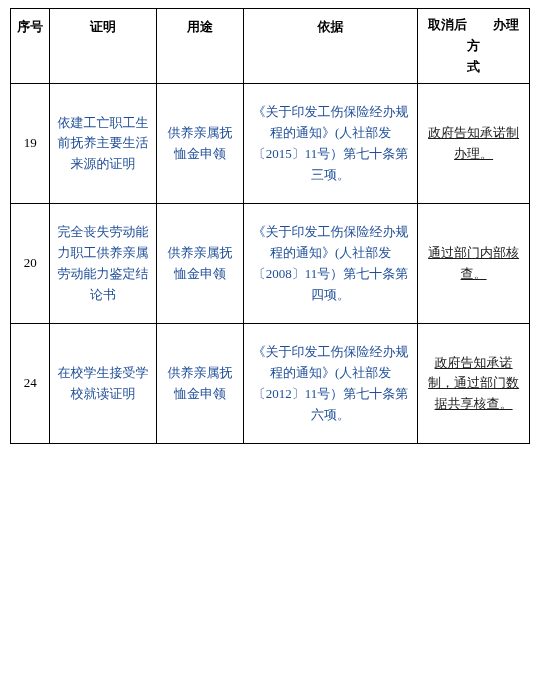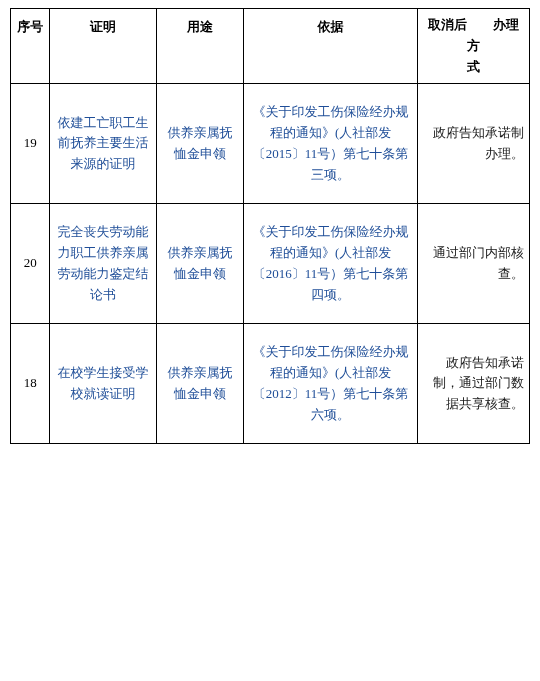--- a/index.html
+++ b/index.html
@@ -55,21 +55,22 @@
       vertical-align: middle;
     }
 
     .cell-blue {
       color: #1f4e98;
       text-align: center;
     }
 
     .cell-dark {
       color: #1a1a1a;
-      text-align: right;
+      text-align: center;
+      text-decoration: underline;
     }
 
     .header-top {
       vertical-align: top;
       padding-top: 8px;
     }
   </style>
 </head>
 <body>
 
@@ -95,25 +96,25 @@
         <td class="col-seq">19</td>
         <td class="col-cert cell-blue">依建工亡职工生前抚养主要生活来源的证明</td>
         <td class="col-use cell-blue">供养亲属抚恤金申领</td>
         <td class="col-basis cell-blue">《关于印发工伤保险经办规程的通知》(人社部发〔2015〕11号）第七十条第三项。</td>
         <td class="col-method cell-dark">政府告知承诺制办理。</td>
       </tr>
       <tr class="data-row">
         <td class="col-seq">20</td>
         <td class="col-cert cell-blue">完全丧失劳动能力职工供养亲属劳动能力鉴定结论书</td>
         <td class="col-use cell-blue">供养亲属抚恤金申领</td>
-        <td class="col-basis cell-blue">《关于印发工伤保险经办规程的通知》(人社部发〔2016〕11号）第七十条第四项。</td>
+        <td class="col-basis cell-blue">《关于印发工伤保险经办规程的通知》(人社部发〔2008〕11号）第七十条第四项。</td>
         <td class="col-method cell-dark">通过部门内部核查。</td>
       </tr>
       <tr class="data-row">
-        <td class="col-seq">18</td>
+        <td class="col-seq">24</td>
         <td class="col-cert cell-blue">在校学生接受学校就读证明</td>
         <td class="col-use cell-blue">供养亲属抚恤金申领</td>
         <td class="col-basis cell-blue">《关于印发工伤保险经办规程的通知》(人社部发〔2012〕11号）第七十条第六项。</td>
         <td class="col-method cell-dark">政府告知承诺制，通过部门数据共享核查。</td>
       </tr>
     </tbody>
   </table>
 </div>
 
 </body></html>

